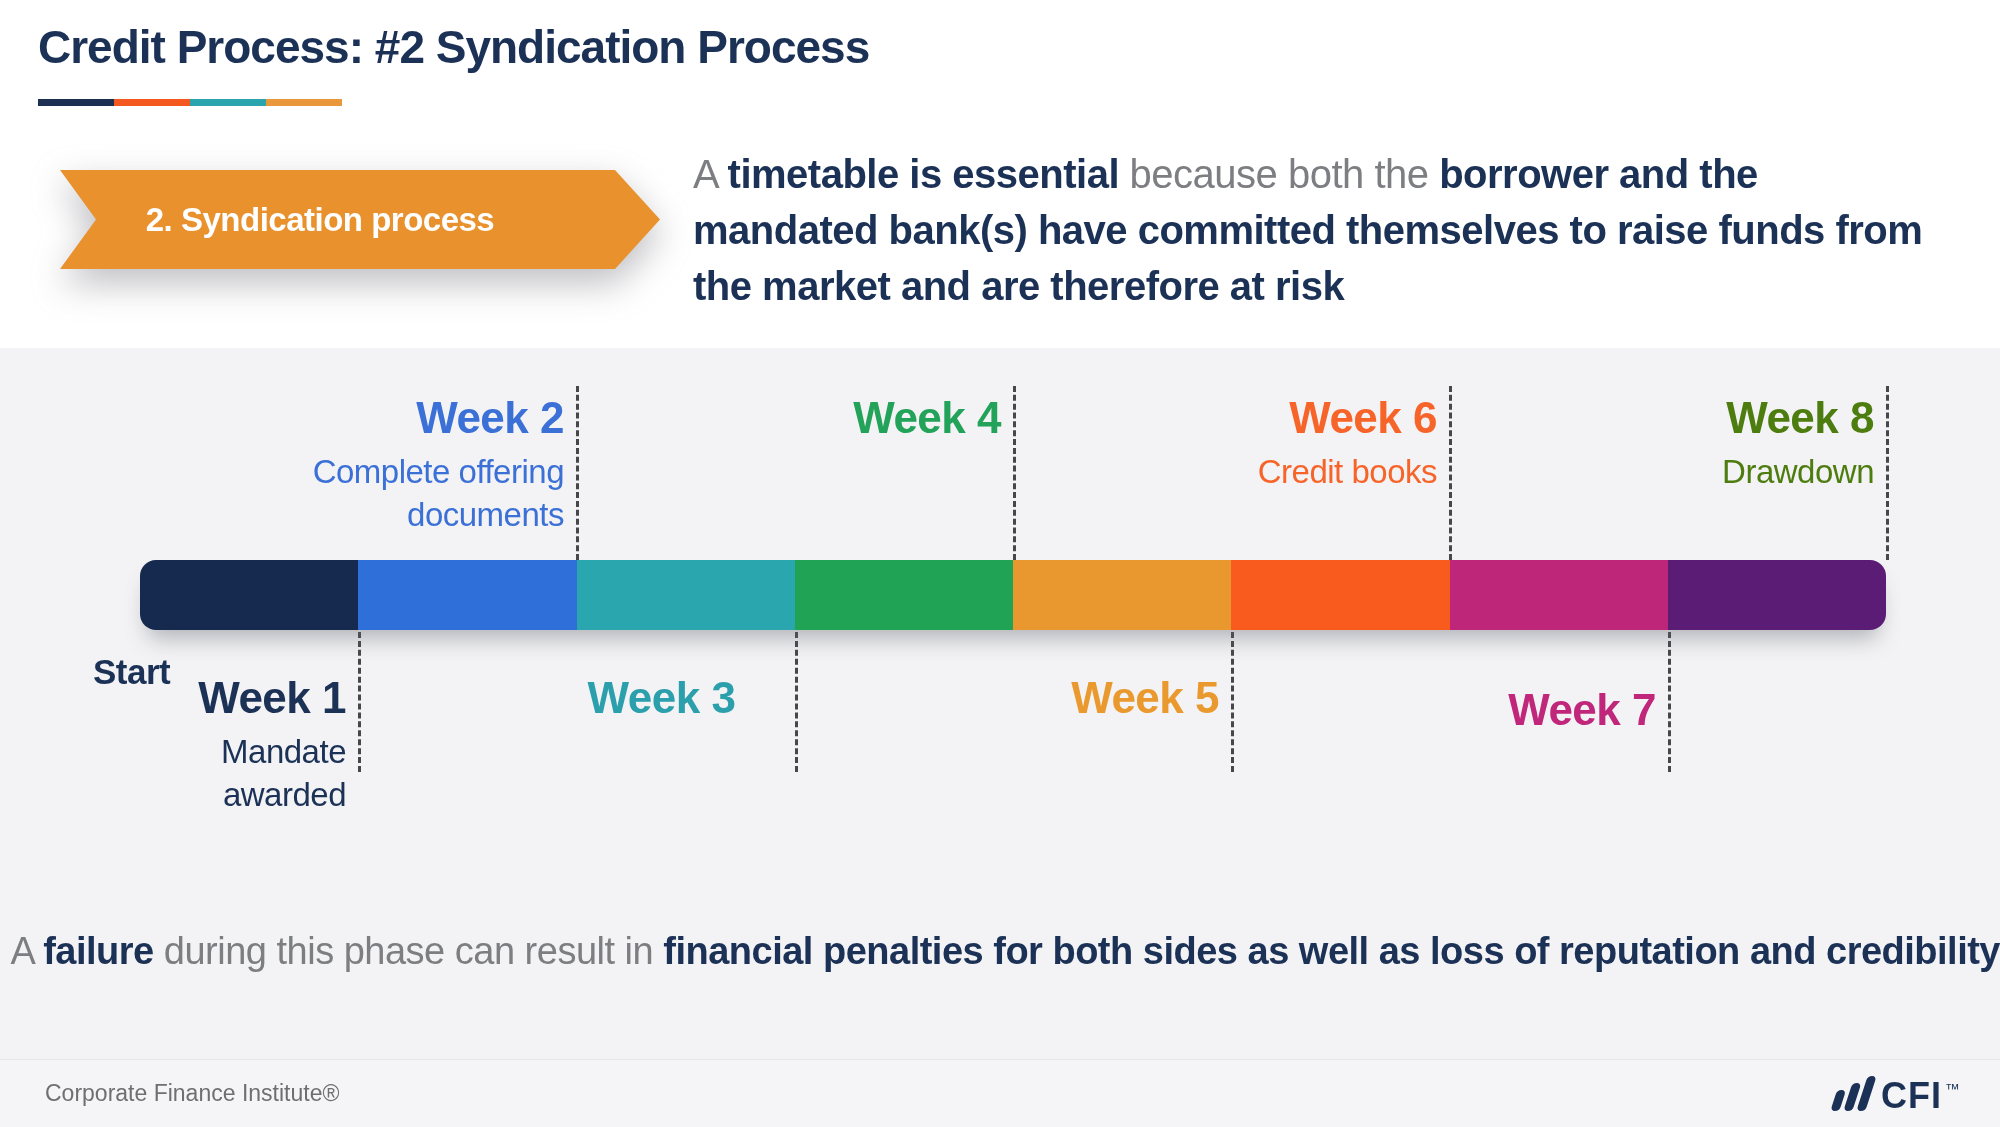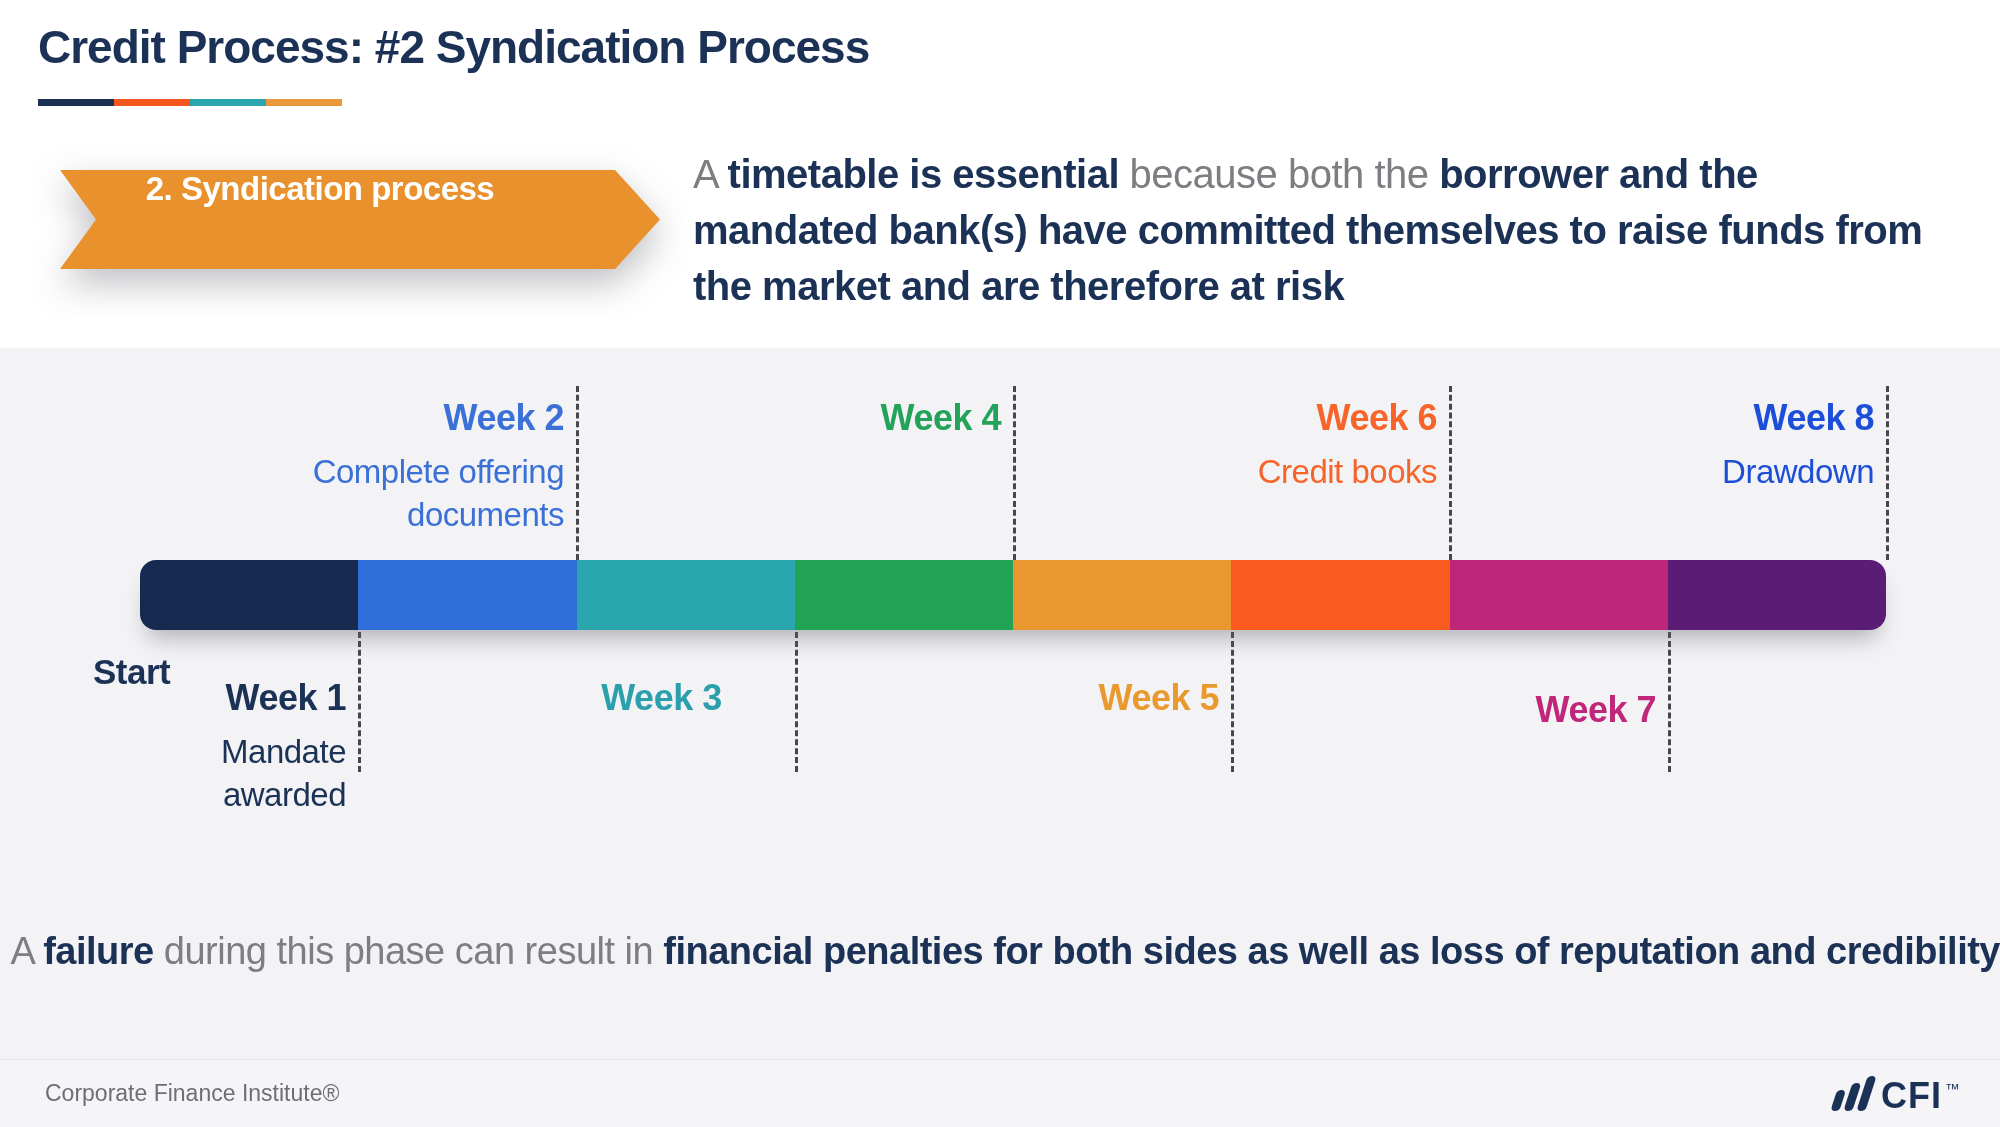--- a/index.html
+++ b/index.html
@@ -9,39 +9,39 @@
   
   .gray-band{position:absolute;left:0;right:0;top:348px;bottom:0;background:#f3f3f5;}
 
   
   .title{position:absolute;left:38px;top:20px;font-size:46px;font-weight:700;color:#1b3156;letter-spacing:-1px;}
   .underline{position:absolute;left:38px;top:99px;width:304px;height:7px;display:flex;}
   .underline div{flex:1;}
 
   
   .banner-wrap{position:absolute;left:60px;top:170px;width:600px;height:99px;filter:drop-shadow(0 14px 18px rgba(110,110,120,0.45));}
-  .banner{width:100%;height:100%;clip-path:polygon(0 0,555px 0,100% 50%,555px 100%,0 100%,36px 50%);display:flex;justify-content:center;padding-left:30px;padding-right:110px;box-sizing:border-box;}
+  .banner{width:100%;height:100%;clip-path:polygon(0 0,555px 0,100% 50%,555px 100%,0 100%,36px 50%);display:flex;align-items:center;justify-content:center;padding-left:30px;padding-right:110px;box-sizing:border-box;}
   .banner span{color:#ffffff;font-size:33px;font-weight:700;letter-spacing:-0.5px;}
 
   
   .intro{position:absolute;left:693px;top:146px;width:1235px;font-size:40px;line-height:56px;color:#7c7e82;letter-spacing:-0.5px;}
   .intro b{color:#1b3156;font-weight:700;}
 
   
   .bar{position:absolute;left:140px;top:560px;width:1746px;height:70px;display:flex;border-radius:16px;overflow:hidden;box-shadow:0 16px 22px -8px rgba(95,98,108,0.45);}
   .bar div{flex:1;}
 
   
   .dash{position:absolute;width:0;border-left:3px dashed currentColor;}
   .dash.above{top:386px;height:174px;}
   .dash.below{top:632px;height:140px;}
 
   
   .wk{position:absolute;text-align:right;letter-spacing:-0.5px;}
-  .wk .nm{font-size:36px;font-weight:700;line-height:44px;}
+  .wk .nm{font-size:44px;font-weight:700;line-height:44px;}
   .wk .sub{font-size:33px;font-weight:400;line-height:43px;margin-top:10px;}
   .wk.above{top:396px;}
   .wk.below{top:676px;}
   .sub-narrow{width:190px;margin-left:auto;}
   .start{position:absolute;left:93px;top:652px;font-size:35px;font-weight:700;color:#1b3156;letter-spacing:-0.5px;}
 
   
   .footnote{position:absolute;left:0;right:0;top:922px;text-align:right;font-size:38px;line-height:58px;color:#7c7e82;letter-spacing:-0.5px;}
   .footnote b{color:#1b3156;font-weight:700;}
 
@@ -107,21 +107,21 @@
     <div class="nm">Week 2</div>
     <div class="sub">Complete offering documents</div>
   </div>
   <div class="wk above" style="left: 700px; width: 301px; color: rgb(35, 162, 89);">
     <div class="nm">Week 4</div>
   </div>
   <div class="wk above" style="left: 1140px; width: 297px; color: rgb(247, 100, 42);">
     <div class="nm">Week 6</div>
     <div class="sub">Credit books</div>
   </div>
-  <div class="wk above" style="left: 1570px; width: 304px; color: #1d4ed8;">
+  <div class="wk above" style="left: 1570px; width: 304px; color: #4d7c0f;">
     <div class="nm">Week 8</div>
     <div class="sub">Drawdown</div>
   </div>
 
   <div class="wk below" style="left: 100px; width: 246px; color: rgb(27, 49, 86);">
     <div class="nm">Week 1</div>
     <div class="sub sub-narrow">Mandate awarded</div>
   </div>
   <div class="wk below" style="left: 540px; width: 243px; color: rgb(43, 160, 172); text-align: center;">
     <div class="nm">Week 3</div>

